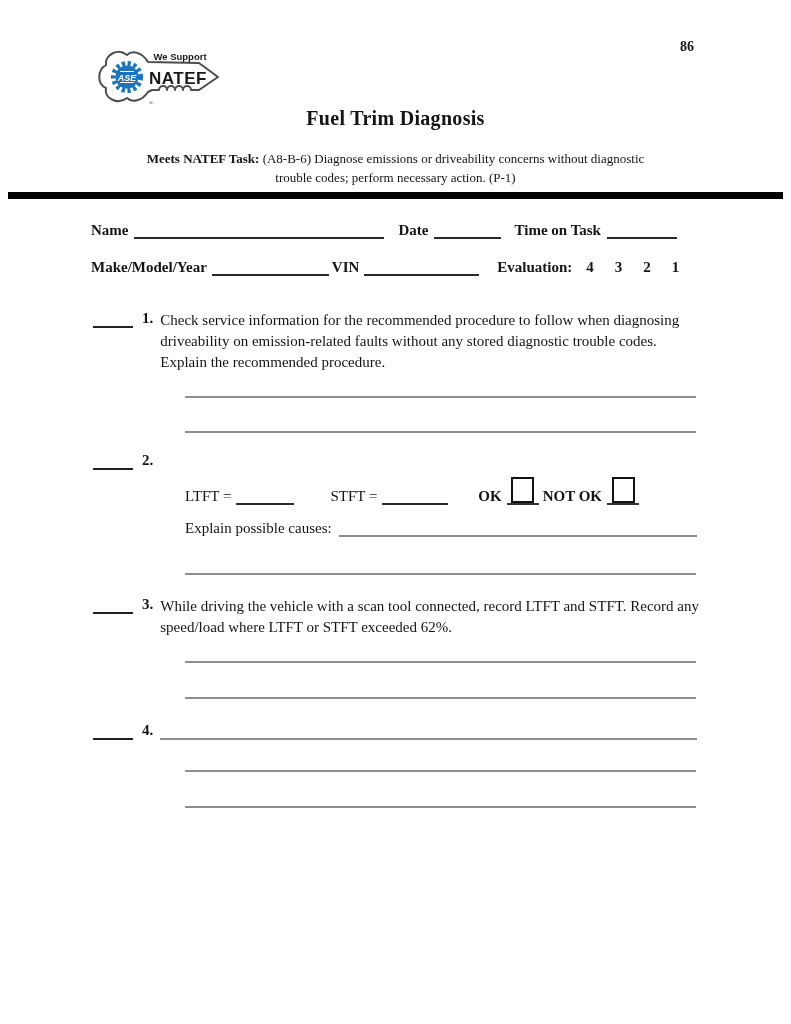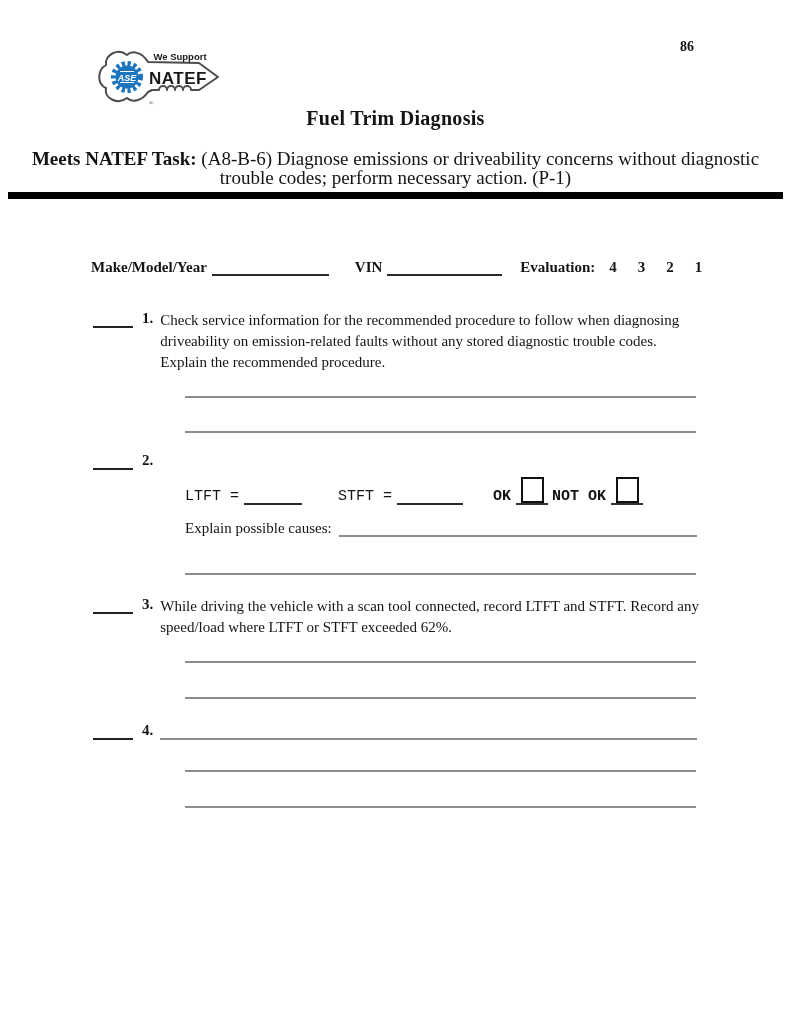--- a/index.html
+++ b/index.html
@@ -10,21 +10,21 @@
     color:#141414; font-size:15px;
   }
   .bold { font-weight:bold; }
 
   .page-number { position:absolute; top:39px; left:680px; font-weight:bold; font-size:14px; }
 
   .title {
     position:absolute; top:107px; left:0; width:100%; text-align:center;
     font-size:20px; font-weight:bold; letter-spacing:0.3px;
   }
-  .task-line { position:absolute; left:0; width:100%; text-align:center; font-size:19px; line-height:19px; }
+  .task-line { position:absolute; left:0; width:100%; text-align:center; font-size:13px; line-height:19px; }
   .task-line-1 { top:149px; }
   .task-line-2 { top:168px; }
 
   .rule { position:absolute; top:192px; left:8px; width:775px; height:7px; background:#000; }
 
   .info-row {
     position:absolute; left:91px; width:606px;
     display:flex; align-items:flex-end; white-space:nowrap;
     font-weight:bold; font-size:15px;
   }
@@ -42,21 +42,21 @@
   .item-2 { top:452px; }
   .item-3 { top:596px; }
   .item-4 { top:722px; width:604px; }
   .item-4 .itext { width:auto; white-space:nowrap; }
   .tail-line { flex:1; height:16px; border-bottom:2px solid #8d8d8d; margin-left:7px; }
 
   .answer-line { position:absolute; left:185px; width:511px; height:0; border-top:2px solid #8d8d8d; }
 
   .ltft-row {
     position:absolute; top:477px; left:185px; width:512px;
-    display:flex; align-items:flex-end; white-space:nowrap;font-family:Liberation Mono, monospace;
+    display:flex; align-items:flex-end; white-space:nowrap;
   }
   .fill58 { width:58px; margin-left:5px; }
   .fill66 { width:66px; margin-left:5px; }
   .ok-label { font-weight:bold; margin-left:30px; }
   .notok-label { font-weight:bold; margin-left:4px; }
   .checkbox-wrap {
     width:32px; margin-left:5px; border-bottom:2px solid #333;
     display:flex; justify-content:center; flex:none;
   }
   .checkbox { width:19px; height:22px; border:2px solid #111; background:#fff; }
@@ -100,25 +100,33 @@
   <div class="title">Fuel Trim Diagnosis</div>
 
   <div class="task-line task-line-1">
     <span class="bold">Meets NATEF Task:</span>
     <span>(A8-B-6) Diagnose emissions or driveability concerns without diagnostic</span>
   </div>
   <div class="task-line task-line-2">trouble codes; perform necessary action.  (P-1)</div>
 
   <div class="rule"></div>
 
+  <div class="info-row info-row-1">
+    <span>Name</span>
+    <span class="blank" style="width:250px; margin-left:5px;"></span>
+    <span style="margin-left:15px;">Date</span>
+    <span class="blank" style="width:67px; margin-left:5px;"></span>
+    <span style="margin-left:14px;">Time on Task</span>
+    <span class="blank" style="width:70px; margin-left:6px;"></span>
+  </div>
 
   <div class="info-row info-row-2">
     <span>Make/Model/Year</span>
     <span class="blank" style="width:117px; margin-left:5px;"></span>
-    <span style="margin-left:26px;">VIN</span>
+    <span style="margin-left:3px;">VIN</span>
     <span class="blank" style="width:115px; margin-left:5px;"></span>
     <span style="margin-left:18px;">Evaluation:</span>
     <span class="eval-nums">
       <span>4</span>
       <span>3</span>
       <span>2</span>
       <span>1</span>
     </span>
   </div>
 

